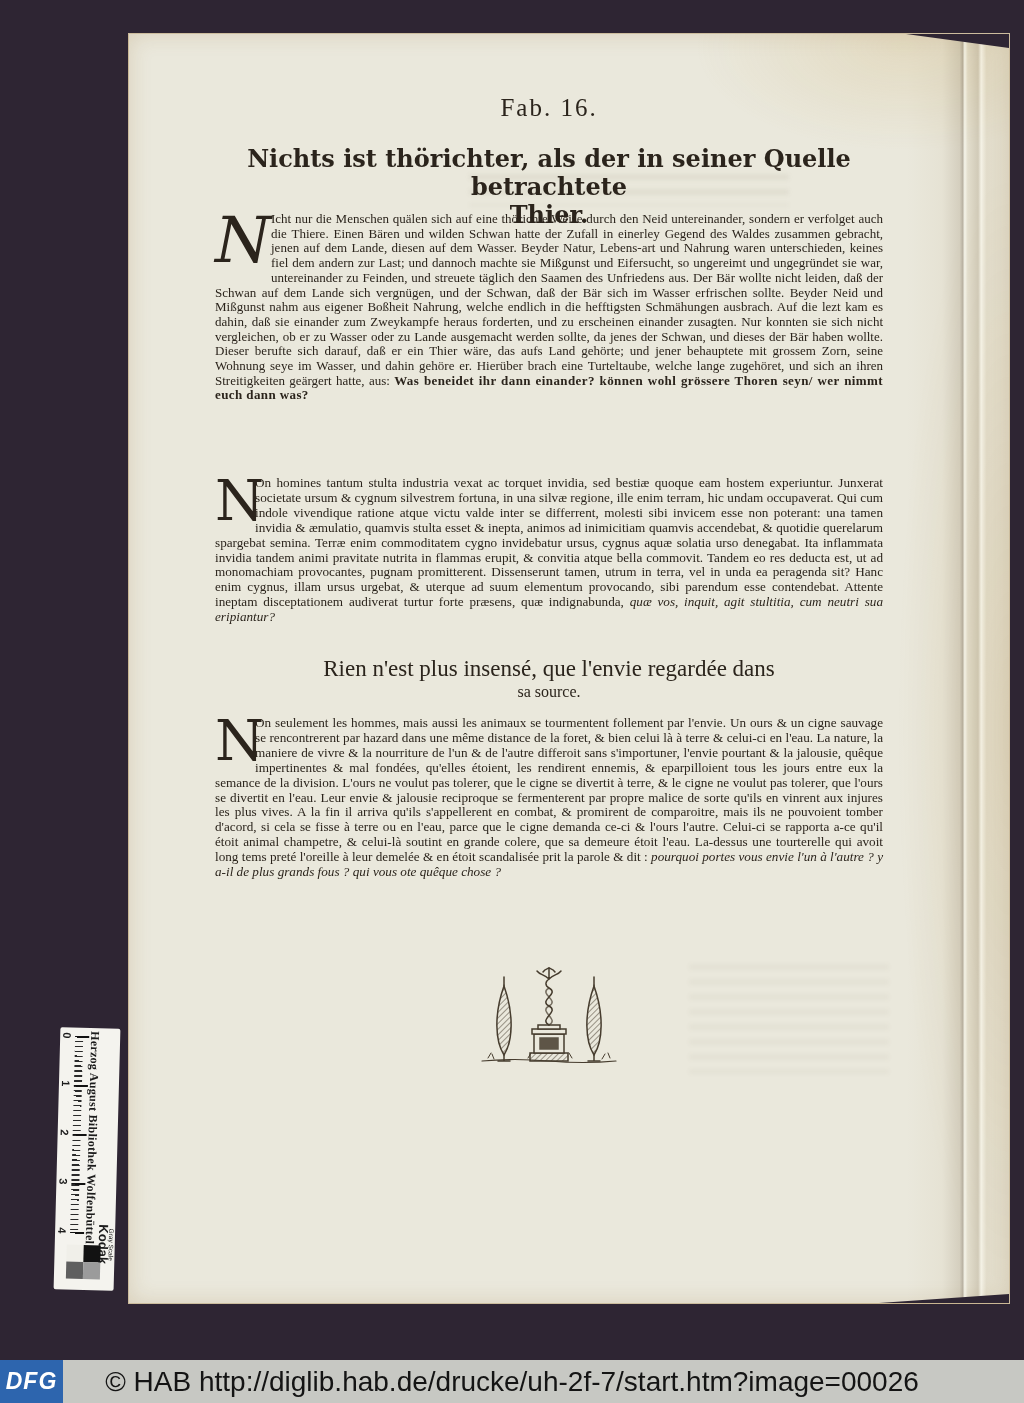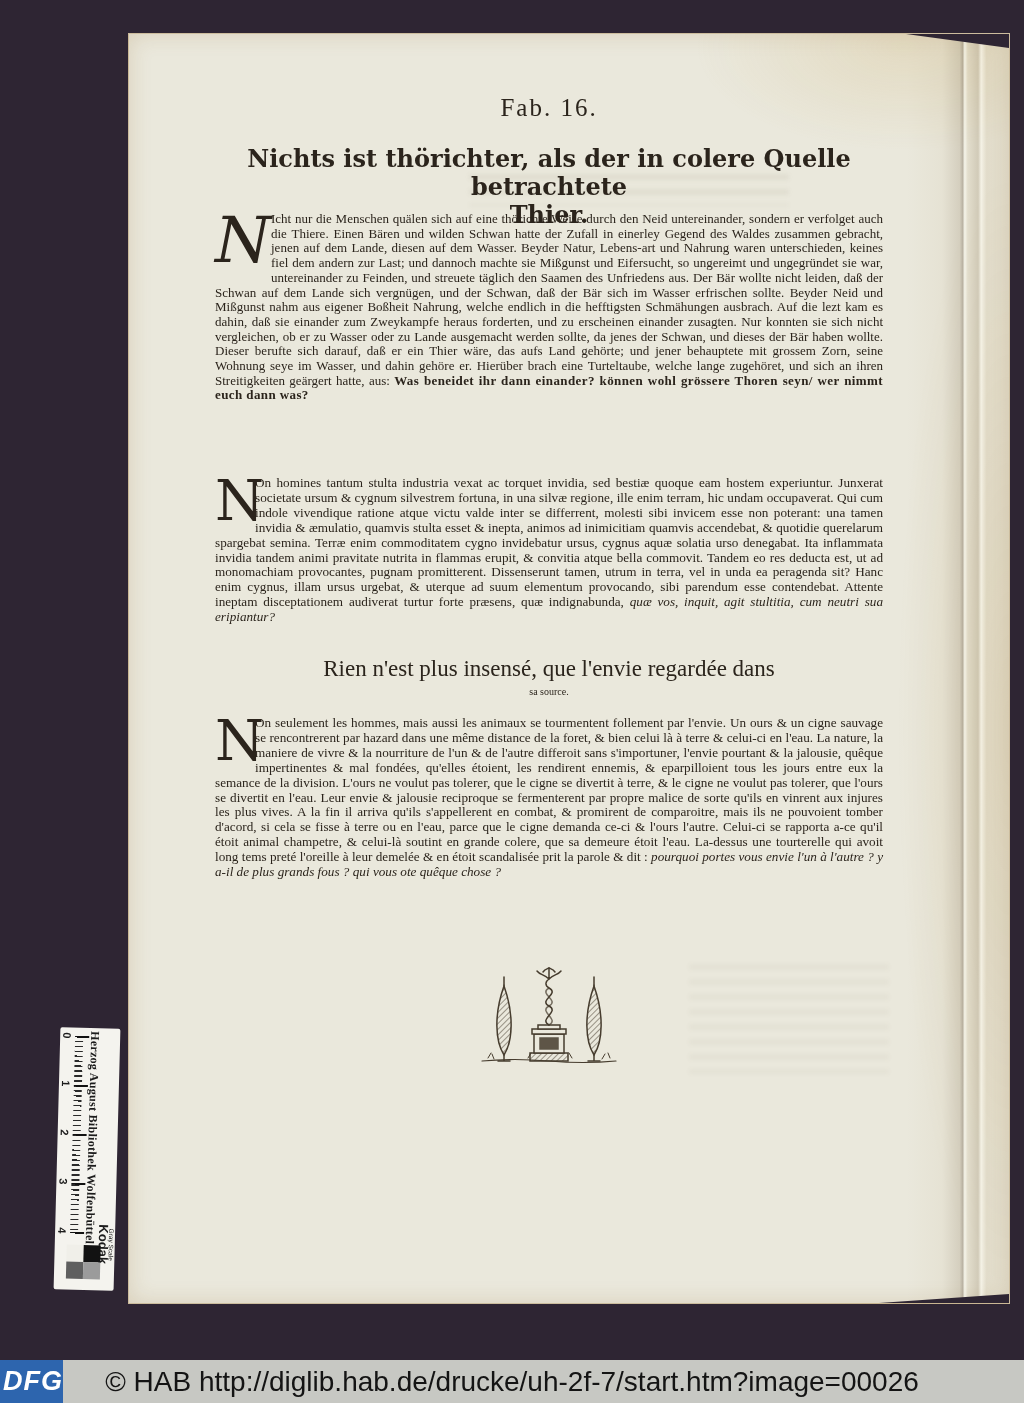--- a/index.html
+++ b/index.html
@@ -44,21 +44,21 @@
   .centered{position:absolute;left:86px;width:668px;text-align:center;}
   .fab-label{top:60px;font-size:25px;letter-spacing:2px;}
   .heading-de{top:111px;font-size:24px;font-weight:bold;line-height:28px;
     font-family:"DejaVu Serif",serif;}
   .para{position:absolute;left:86px;width:668px;text-align:justify;}
   .para-de{top:178px;font-size:13px;line-height:14.7px;}
   .para-de .closing{font-weight:bold;letter-spacing:.4px;}
   .heading-la{top:408px;font-size:21.5px;letter-spacing:.5px;}
   .para-la{top:442px;font-size:13.2px;line-height:14.9px;}
   .heading-fr{top:621px;font-size:23px;line-height:27px;}
-  .heading-fr .subline{display:block;font-size:10px;line-height:19px;}
+  .heading-fr .subline{display:block;font-size:16px;line-height:19px;}
   .para-fr{top:682px;font-size:13.2px;line-height:14.9px;}
   .closing-italic{font-style:italic;}
   .dropcap{float:left;font-family:"DejaVu Serif",serif;}
   .dropcap-ornate{font-size:64px;line-height:56px;width:56px;height:70px;
     font-style:italic;text-align:center;}
   .dropcap-plain{font-size:56px;line-height:49px;width:40px;height:58px;text-align:left;}
   .vignette-wrap{position:absolute;left:86px;top:928px;width:668px;text-align:center;}
   
   #scalebar{
     position:absolute;left:57px;top:1028px;width:60px;height:262px;
@@ -79,41 +79,41 @@
   .grayscale-label{position:absolute;left:53px;top:200px;writing-mode:vertical-rl;
     font-size:6.5px;}
   .patches{position:absolute;left:12px;top:217px;width:34px;height:34px;
     display:grid;grid-template-columns:17px 17px;grid-template-rows:17px 17px;}
   .p1{background:#f0efe9;} .p2{background:#121212;}
   .p3{background:#5f5f5f;} .p4{background:#9b9b9b;}
   
   #footer{position:absolute;left:0;top:1360px;width:1024px;height:43px;
     background:#c7c8c3;font-family:"Liberation Sans","DejaVu Sans",sans-serif;}
   .dfg-logo{position:absolute;left:0;top:0;width:63px;height:43px;background:#2d65ae;}
-  .dfg-logo span{display:block;text-align:right;line-height:42px;
-    font-weight:bold;font-style:italic;font-size:27px;color:#fff;letter-spacing:1px;}
+  .dfg-logo span{display:block;text-align:center;line-height:42px;
+    font-weight:bold;font-style:italic;font-size:23px;color:#fff;letter-spacing:1px;}
   .footer-text{position:absolute;left:0;top:0;width:100%;text-align:center;
     line-height:43px;font-size:28px;color:#141414;}
 </style>
 </head>
 <body>
 
 <div id="paper">
 
   <div class="page-fold"></div>
   <div class="corner-shade"></div>
   <div class="bottom-shade"></div>
 
   <div class="ghost" style="left:340px;top:140px;width:320px;height:32px;"></div>
   <div class="ghost" style="left:560px;top:930px;width:200px;height:110px;opacity:.35;"></div>
 
   <div class="centered fab-label">Fab. 16.</div>
 
   <div class="centered heading-de">
-    <span>Nichts ist thörichter, als der in colere Quelle betrachtete</span><br>
+    <span>Nichts ist thörichter, als der in seiner Quelle betrachtete</span><br>
     <span>Thier.</span>
   </div>
 
   <div class="para para-de">
     <span class="dropcap dropcap-ornate">N</span>
     <span>Icht nur die Menschen quälen sich auf eine thörichte Weise durch den Neid untereinander, sondern er verfolget auch die Thiere. Einen Bären und wilden Schwan hatte der Zufall in einerley Gegend des Waldes zusammen gebracht, jenen auf dem Lande, diesen auf dem Wasser. Beyder Natur, Lebens-art und Nahrung waren unterschieden, keines fiel dem andern zur Last; und dannoch machte sie Mißgunst und Eifersucht, so ungereimt und ungegründet sie war, untereinander zu Feinden, und streuete täglich den Saamen des Unfriedens aus. Der Bär wollte nicht leiden, daß der Schwan auf dem Lande sich vergnügen, und der Schwan, daß der Bär sich im Wasser erfrischen sollte. Beyder Neid und Mißgunst nahm aus eigener Boßheit Nahrung, welche endlich in die hefftigsten Schmähungen ausbrach. Auf die lezt kam es dahin, daß sie einander zum Zweykampfe heraus forderten, und zu erscheinen einander zusagten. Nur konnten sie sich nicht vergleichen, ob er zu Wasser oder zu Lande ausgemacht werden sollte, da jenes der Schwan, und dieses der Bär haben wollte. Dieser berufte sich darauf, daß er ein Thier wäre, das aufs Land gehörte; und jener behauptete mit grossem Zorn, seine Wohnung seye im Wasser, und dahin gehöre er. Hierüber brach eine Turteltaube, welche lange zugehöret, und sich an ihren Streitigkeiten geärgert hatte, aus: </span>
     <span class="closing">Was beneidet ihr dann einander? können wohl grössere Thoren seyn/ wer nimmt euch dann was?</span>
   </div>
 
 

